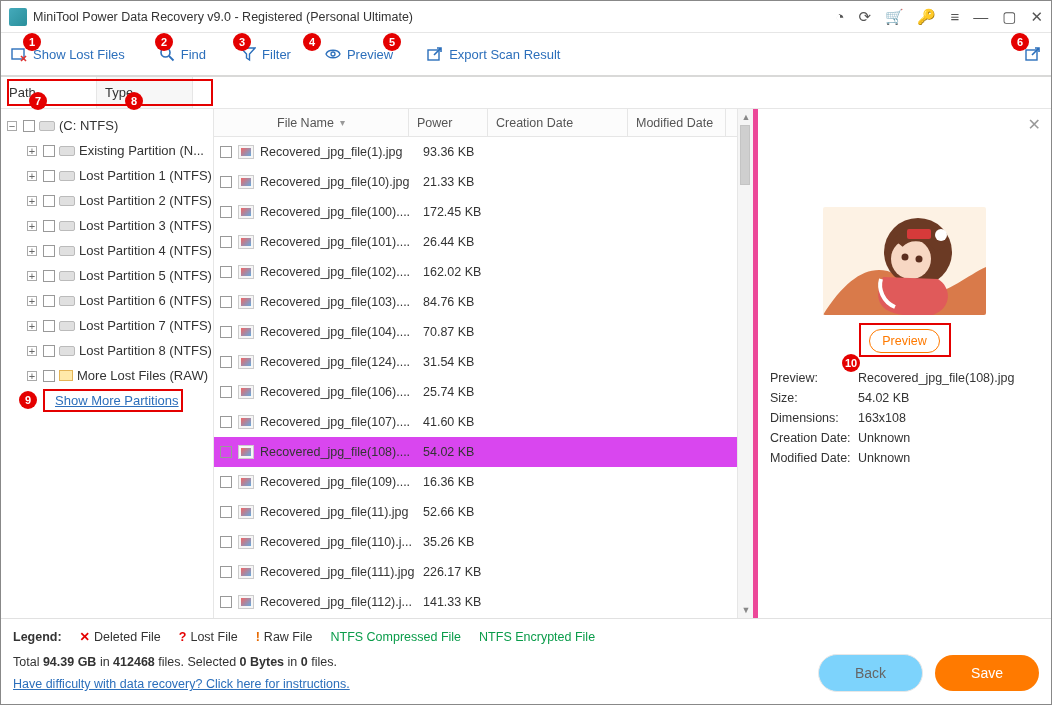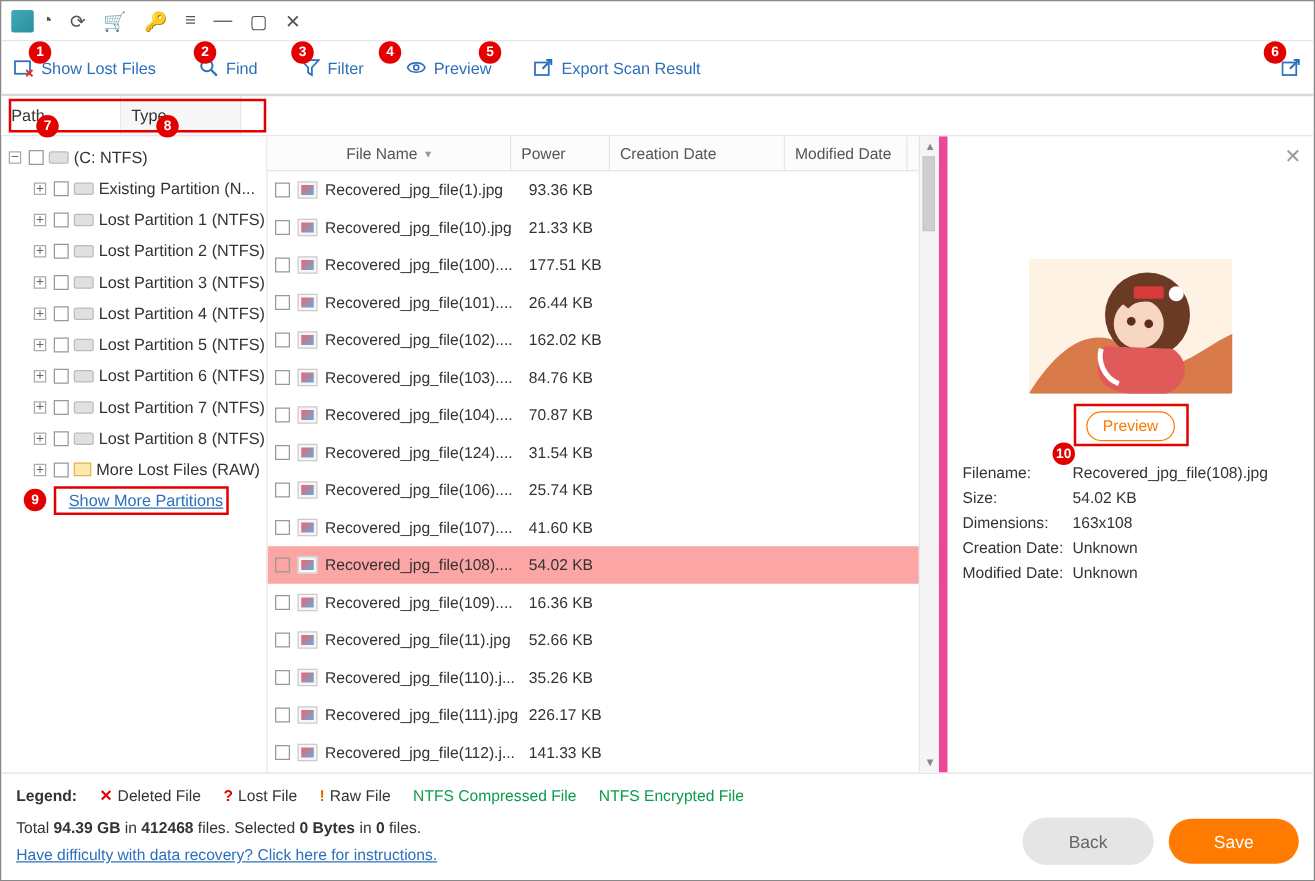--- a/index.html
+++ b/index.html
@@ -23,30 +23,30 @@
 .tree-row { display: flex; align-items: center; height: 25px; padding-left: 6px; font-size: 13px; white-space: nowrap; overflow: hidden; }
 .tree-row .expander { width: 10px; text-align: center; font-size: 11px; color: #666; margin-right: 2px; border: 1px solid #aaa; height: 10px; line-height: 8px; }
 .tree-row .chk { width: 12px; height: 12px; border: 1px solid #999; margin: 0 4px; }
 .tree-row .drv { width: 16px; height: 10px; background: #e0e0e0; border: 1px solid #bbb; border-radius: 2px; margin-right: 4px; }
 .tree-row.indent { padding-left: 26px; }
 .tree-row .fold { width: 14px; height: 11px; background: #ffe9a9; border: 1px solid #e3b457; margin-right: 4px; }
 .show-more-row { display:flex; align-items:center; height:25px; padding-left:48px; }
 .show-more-wrap { position: relative; display: inline-block; }
 .show-more-rect { position: absolute; top: -4px; left: -12px; right: -4px; bottom: -4px; border: 2px solid #e40000; pointer-events: none; }
 .show-more { color: #2c6fbb; text-decoration: underline; }
-.filelist { flex: 1; display: flex; flex-direction: column; position: relative; border-right: 7px solid #ec4899; }
+.filelist { flex: 1; display: flex; flex-direction: column; position: relative; border-right: 5px solid #ec4899; }
 .fl-head { display: flex; height: 28px; border-bottom: 1px solid #e6e6e6; background: #fcfcfc; font-size: 12.5px; color: #555; }
 .fl-head .col { display: flex; align-items: center; padding: 0 8px; border-right: 1px solid #e6e6e6; }
 .col-name { width: 195px; justify-content: center; gap: 6px; }
 .col-size { width: 79px; }
 .col-cd { width: 140px; }
 .col-md { width: 98px; }
 .fl-body { flex: 1; overflow: hidden; }
 .fl-row { display: flex; align-items: center; height: 30px; padding-left: 6px; font-size: 12.5px; }
-.fl-row.sel { background: #fca5a5; }
+.fl-row.sel { background: #d946ef; }
 .fl-row .chk { width: 12px; height: 12px; border: 1px solid #999; margin-right: 6px; }
 .fl-row .fico { width: 16px; height: 14px; background: #f6f6f6; border: 1px solid #ccc; margin-right: 6px; position: relative; }
 .fl-row .fico::after { content:""; position:absolute; inset:2px; background:linear-gradient(135deg,#e66,#6ad); }
 .fl-row .fname { width: 163px; white-space: nowrap; overflow: hidden; }
 .fl-row .fsize { width: 80px; }
 .scrollbar { position: absolute; right: 0; top: 0; bottom: 0; width: 16px; background: #f5f5f5; border-left: 1px solid #e6e6e6; }
 .scrollbar .arrow { width: 16px; height: 16px; display: flex; align-items: center; justify-content: center; font-size: 9px; color: #888; }
 .scrollbar .track { position: absolute; top: 16px; bottom: 16px; left: 0; right: 0; }
 .scrollbar .thumb { position: absolute; top: 0; left: 2px; width: 10px; height: 60px; background: #cfcfcf; border: 1px solid rgba(0,0,0,0.05); }
 .scrollbar .arrow.bottom { position: absolute; bottom: 0; }
@@ -65,21 +65,21 @@
 .legend .del { color: #e40000; font-weight: bold; margin-right: 4px; }
 .legend .lost { color: #e40000; font-weight: bold; margin-right: 4px; }
 .legend .raw { color: #e66900; font-weight: bold; margin-right: 4px; }
 .legend .comp { color: #0a9c4a; }
 .legend .enc { color: #0a9c4a; }
 .footer-bottom { display: flex; align-items: center; }
 .footer-left { flex: 1; font-size: 12.5px; }
 .footer-left .totals { margin-bottom: 8px; }
 .footer-left .help { color: #2c6fbb; text-decoration: underline; }
 .btn { border: none; border-radius: 22px; padding: 10px 36px; font-size: 14px; margin-left: 12px; }
-.btn-back { background: #e5e5e5; color: #666; border: 1px solid #e7e7e7; }
+.btn-back { background: #7dd3fc; color: #666; border: 1px solid #e7e7e7; }
 .btn-save { background: #ff7a00; color: #fff; }
 .badge { position: absolute; width: 18px; height: 18px; background: #e40000; border-radius: 50%; color: #fff; font-size: 11px; font-weight: bold; display: flex; align-items: center; justify-content: center; z-index: 50; }
 .bd1 { top: 32px; left: 22px; }
 .bd2 { top: 32px; left: 154px; }
 .bd3 { top: 32px; left: 232px; }
 .bd4 { top: 32px; left: 302px; }
 .bd5 { top: 32px; left: 382px; }
 .bd6 { top: 32px; right: 22px; }
 .bd7 { top: 91px; left: 28px; }
 .bd8 { top: 91px; left: 124px; }
@@ -96,20 +96,21 @@
 <div class="badge bd4">4</div>
 <div class="badge bd5">5</div>
 <div class="badge bd6">6</div>
 <div class="badge bd7">7</div>
 <div class="badge bd8">8</div>
 <div class="badge bd9">9</div>
 <div class="badge bd10">10</div>
 
 <div class="titlebar">
   <div class="app-icon"></div>
+  <div class="title">MiniTool Power Data Recovery v9.0 - Registered (Personal Ultimate)</div>
   <div class="win-btns">
     <span>◔</span>
     <span>⟳</span>
     <span>🛒</span>
     <span>🔑</span>
     <span>≡</span>
     <span>—</span>
     <span>▢</span>
     <span>✕</span>
   </div>
@@ -281,21 +282,21 @@
         <div class="fl-row">
           <span class="chk"></span>
           <span class="fico"></span>
           <span class="fname">Recovered_jpg_file(10).jpg</span>
           <span class="fsize">21.33 KB</span>
         </div>
         <div class="fl-row">
           <span class="chk"></span>
           <span class="fico"></span>
           <span class="fname">Recovered_jpg_file(100)....</span>
-          <span class="fsize">177.51 KB</span>
+          <span class="fsize">172.45 KB</span>
         </div>
         <div class="fl-row">
           <span class="chk"></span>
           <span class="fico"></span>
           <span class="fname">Recovered_jpg_file(101)....</span>
           <span class="fsize">26.44 KB</span>
         </div>
         <div class="fl-row">
           <span class="chk"></span>
           <span class="fico"></span>
@@ -392,21 +393,21 @@
       <circle cx="118" cy="28" r="6" fill="#fff"></circle>
       <path d="M60 70 C50 90 55 105 80 108 L110 108 C130 100 128 80 115 72 Z" fill="#e05a5a"></path>
       <path d="M58 72 C55 82 60 95 72 100" fill="none" stroke="#fff" stroke-width="4"></path>
     </svg>
     <div class="preview-btn-wrap">
       <div class="rect"></div>
       <span class="preview-btn">Preview</span>
     </div>
     <div class="meta">
       <div class="mrow">
-          <span class="mlabel">Filename:</span>
+          <span class="mlabel">Preview:</span>
           <span>Recovered_jpg_file(108).jpg</span>
         </div>
       <div class="mrow">
           <span class="mlabel">Size:</span>
           <span>54.02 KB</span>
         </div>
       <div class="mrow">
           <span class="mlabel">Dimensions:</span>
           <span>163x108</span>
         </div>

